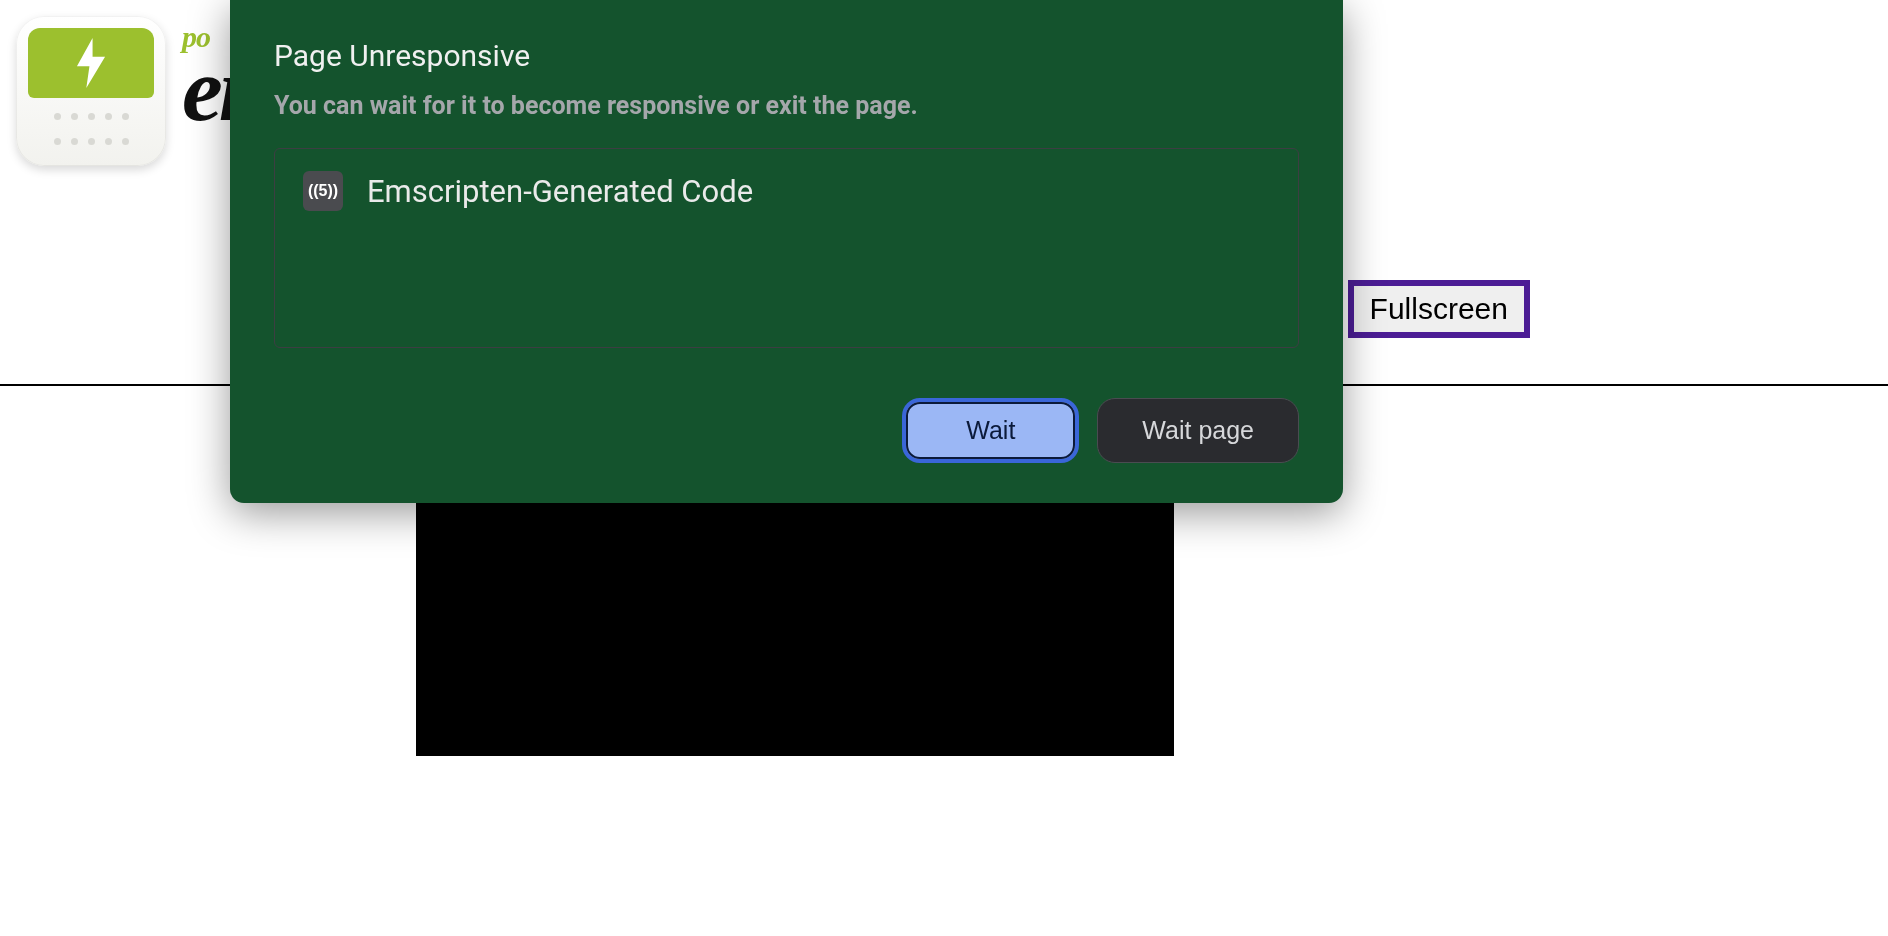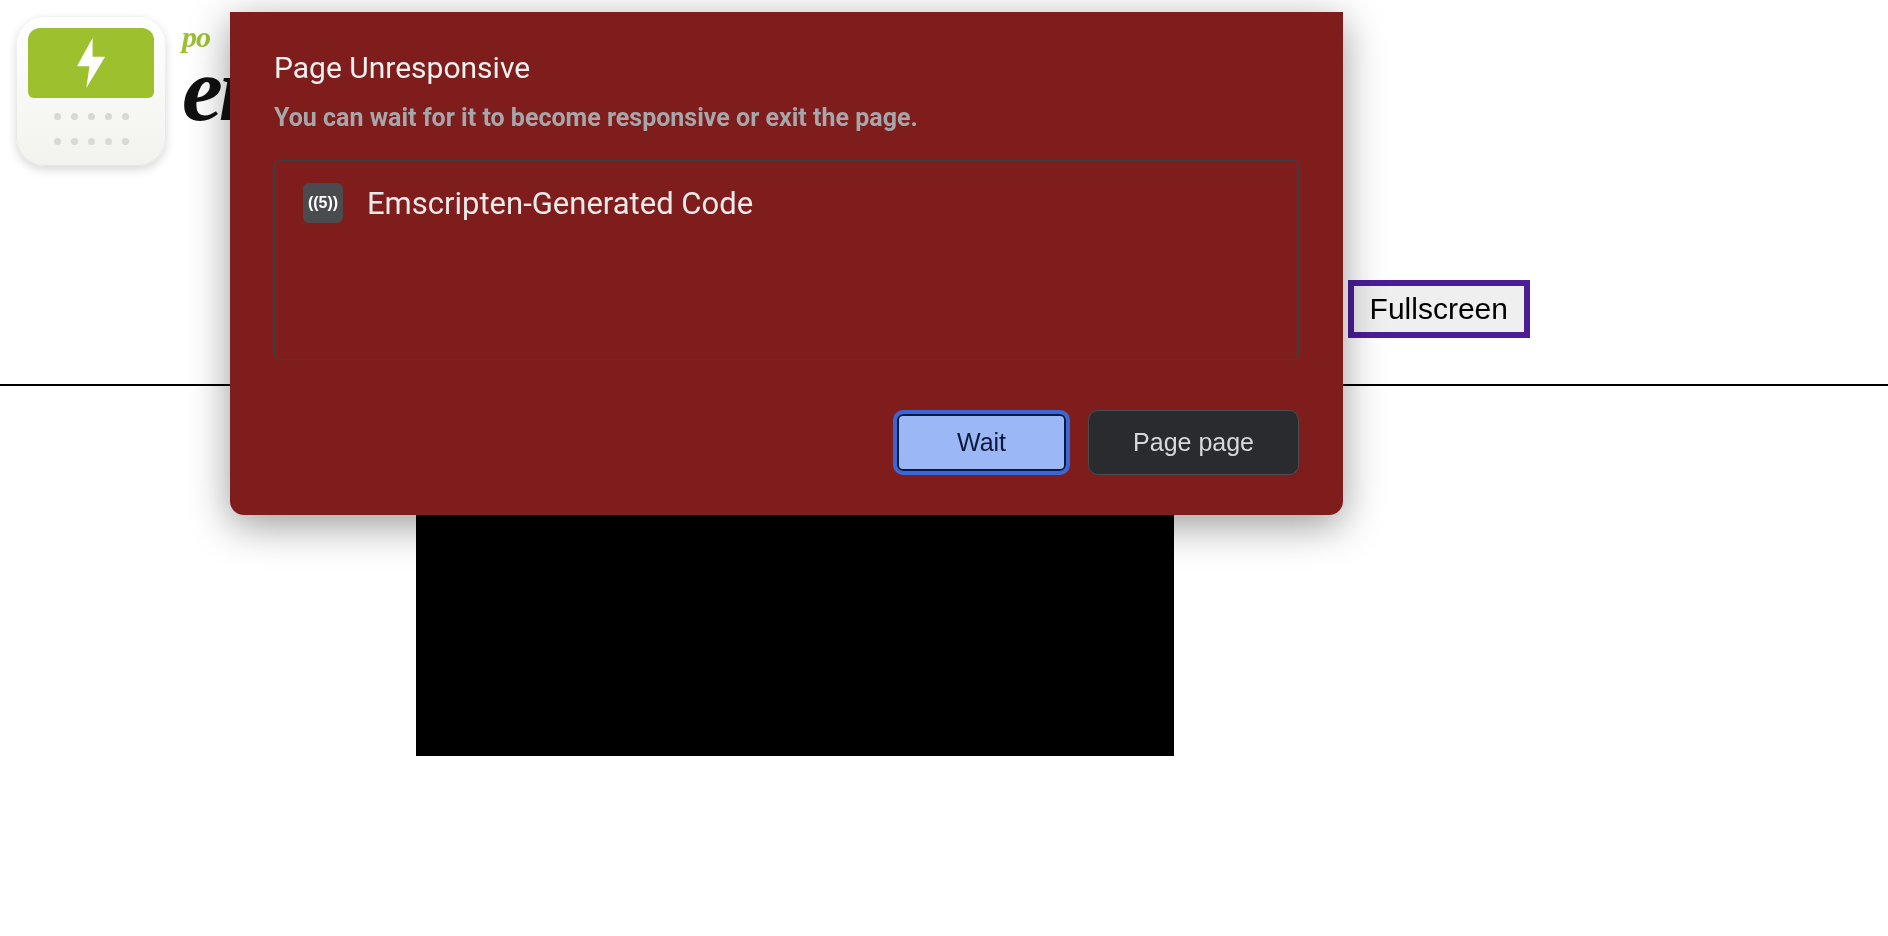--- a/index.html
+++ b/index.html
@@ -81,23 +81,23 @@
   .canvas-area {
     position: absolute;
     left: 416px; top: 386px;
     width: 758px; height: 370px;
     background: #000;
   }
 
   
   .dialog {
     position: absolute;
-    left: 230px; top: 12px;
+    left: 230px; top: 0;
     width: 1113px;
-    background: #7f1d1d;
+    background: #14532d;
     border-radius: 0 0 14px 14px;
     box-shadow: 0 10px 40px rgba(0,0,0,0.4);
     color: #e6e6e6;
     padding: 38px 44px 40px;
   }
   .dialog-title {
     font-size: 30px;
     font-weight: 400;
     color: #f0f0f0;
     margin-bottom: 18px;
@@ -129,21 +129,21 @@
     font-size: 31px;
     color: #eaeaea;
   }
   .dialog-actions {
     display: flex; justify-content: flex-end; gap: 18px;
     margin-top: 50px;
   }
   .btn {
     font-size: 25px;
     padding: 16px 44px;
-    border-radius: 10px;
+    border-radius: 18px;
     border: 1px solid #4a4c51;
     background: #2a2b2f;
     color: #d7d8db;
     cursor: pointer;
   }
   .btn-primary {
     background: #9bb7f5;
     color: #0b1a3a;
     border: 4px solid #3a66d8;
     outline: 2px solid #0b1a3a;
@@ -197,17 +197,17 @@
 
     <div class="dialog-list">
       <div class="dialog-item">
         <div class="favicon">((5))</div>
         <div class="item-label">Emscripten-Generated Code</div>
       </div>
     </div>
 
     <div class="dialog-actions">
       <button class="btn btn-primary">Wait</button>
-      <button class="btn">Page page</button>
+      <button class="btn">Wait page</button>
     </div>
   </div>
 
 </div>
 
 </body></html>

